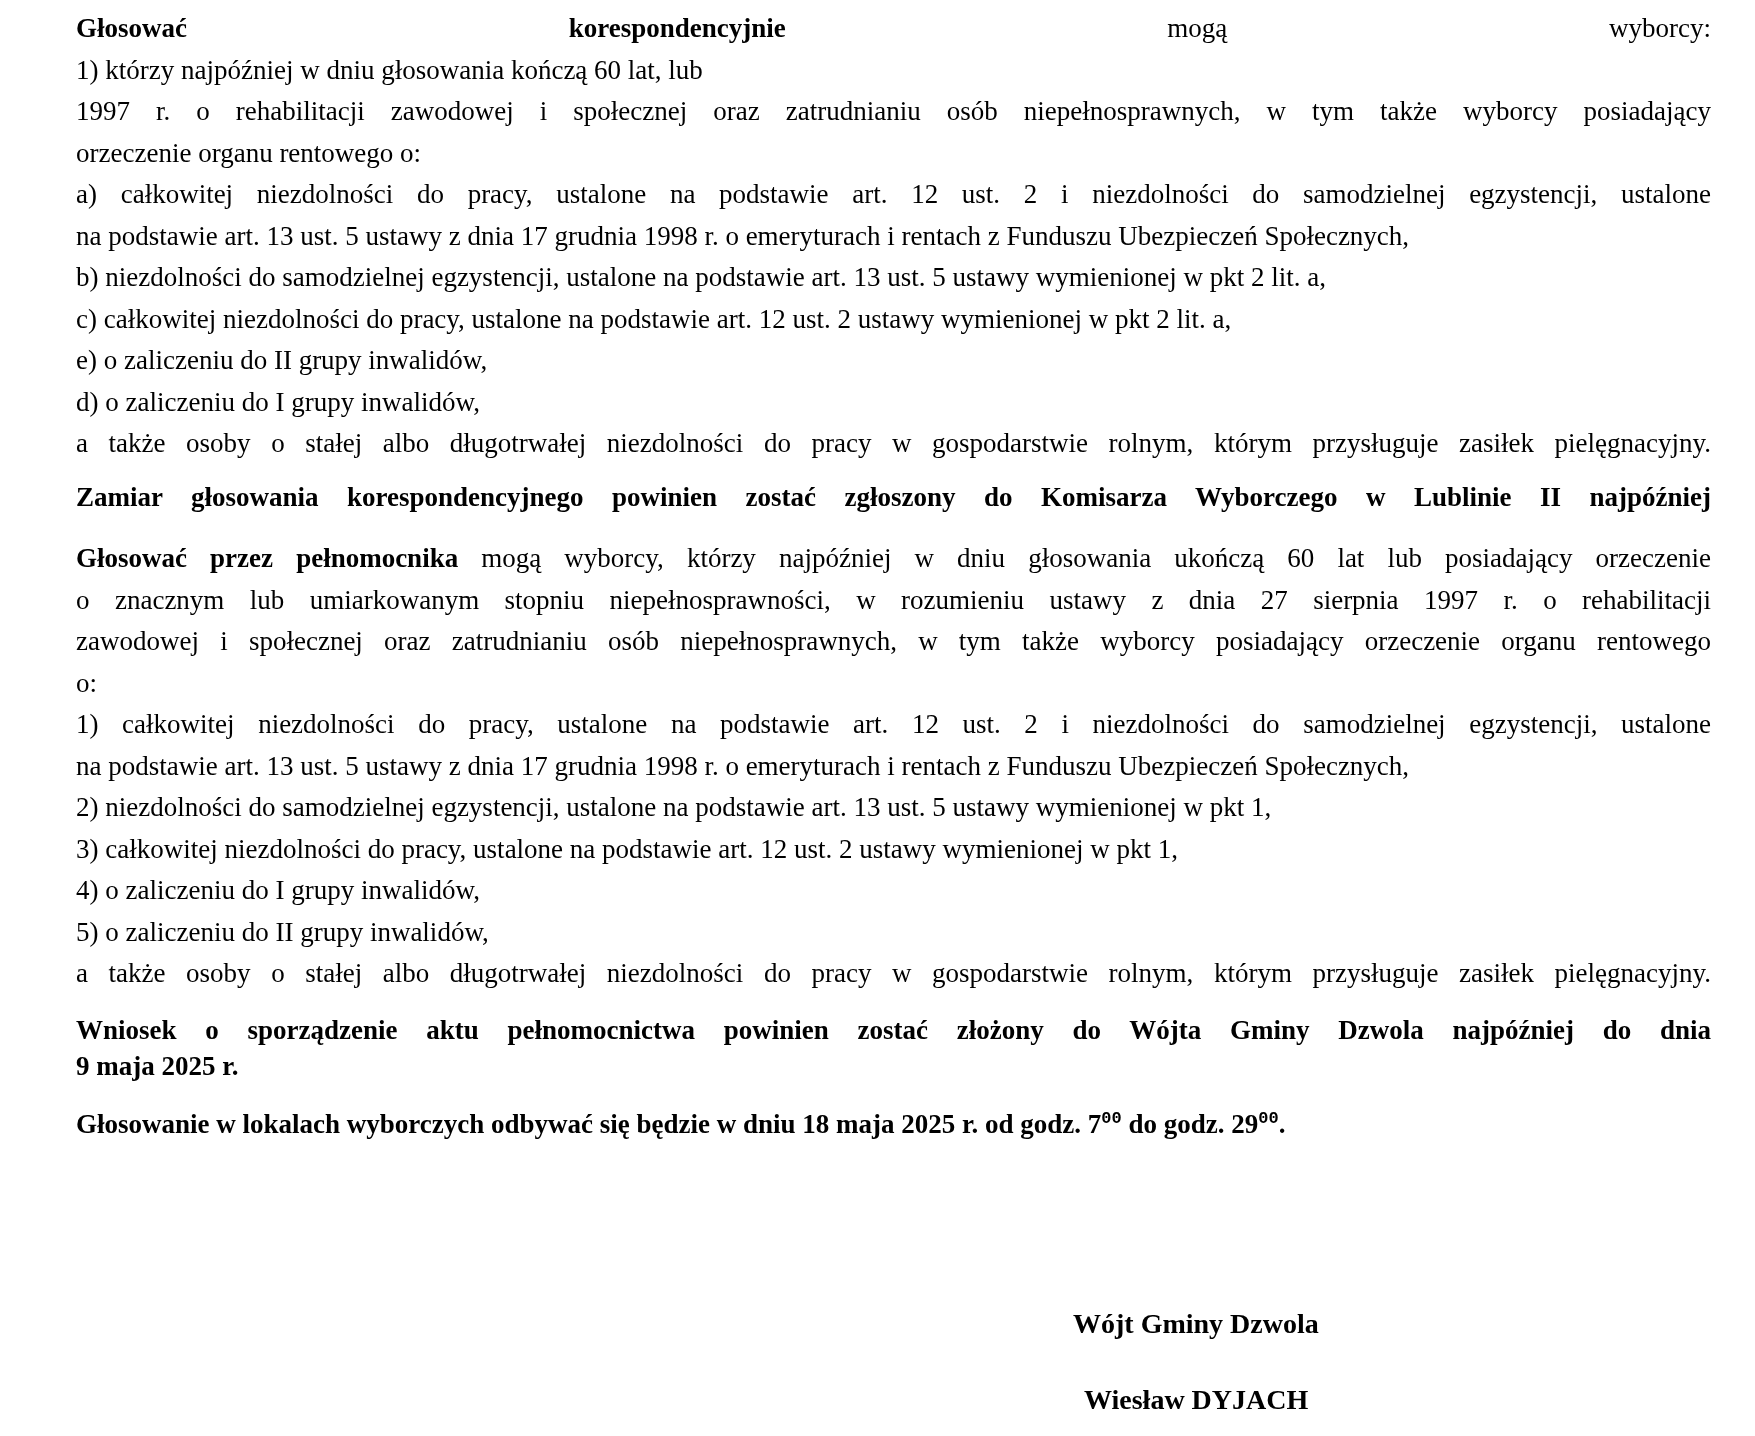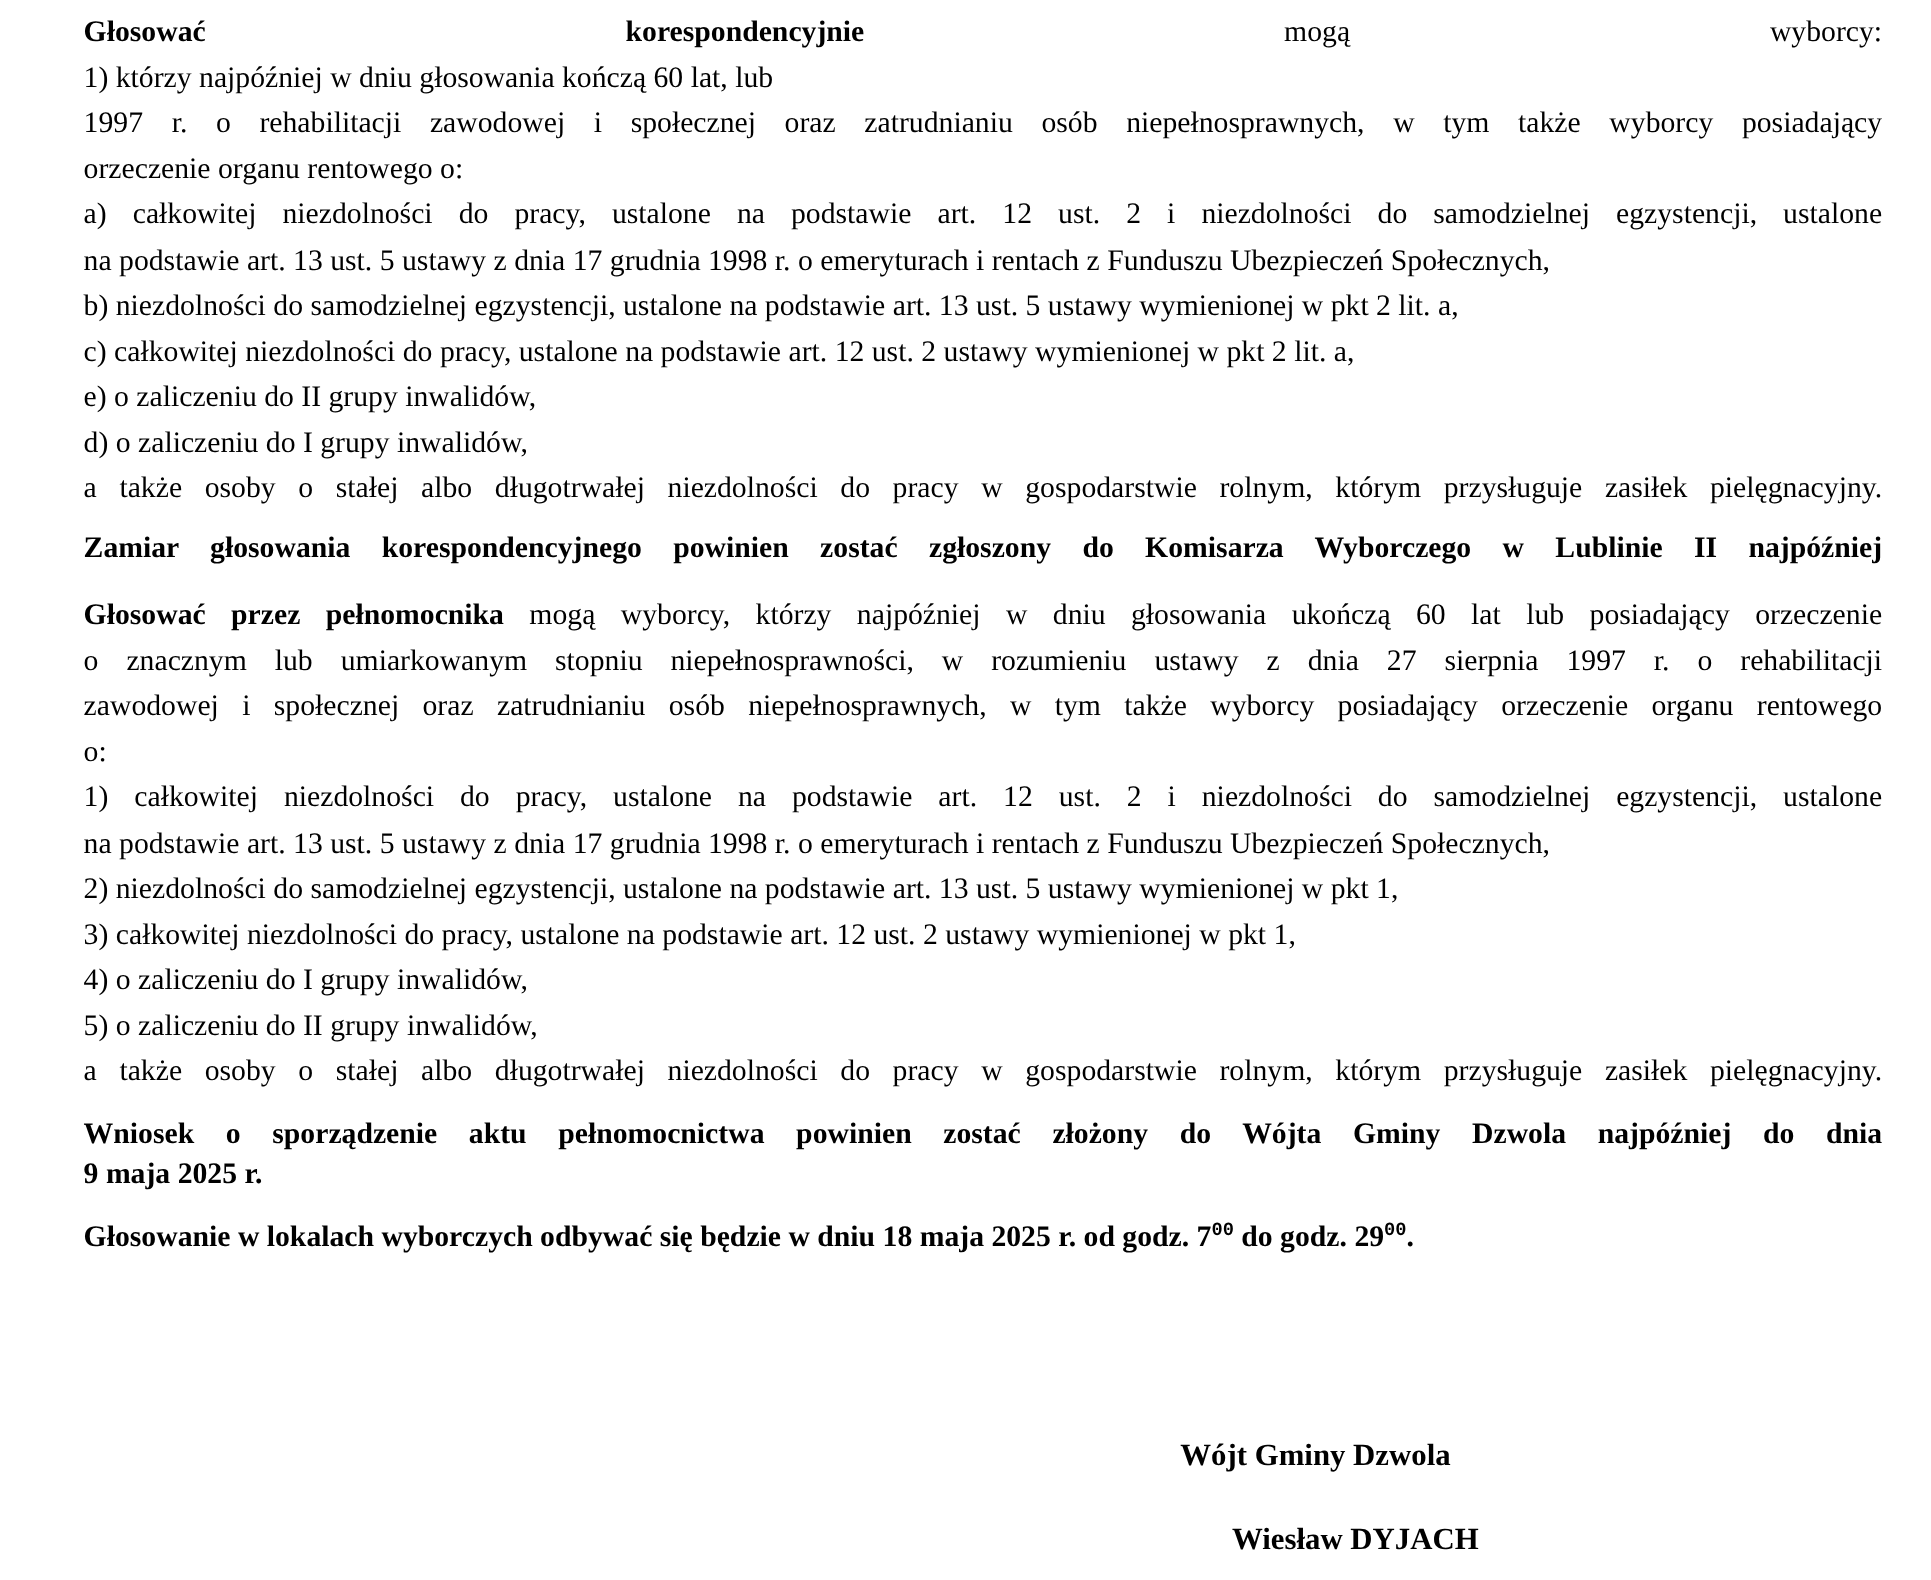--- a/index.html
+++ b/index.html
@@ -59,13 +59,13 @@
 
   <div class="gap3"></div>
   <div class="line just b" style="height:36px;line-height:36px;">Wniosek o sporządzenie aktu pełnomocnictwa powinien zostać złożony do Wójta Gminy Dzwola najpóźniej do dnia</div>
   <div class="line b" style="height:36px;line-height:36px;">9 maja 2025 r.</div>
 
   <div class="gap4"></div>
   <div class="line b"><span>Głosowanie w lokalach wyborczych odbywać się będzie w dniu 18 maja 2025 r. od godz. </span><span>7</span><sup>00</sup><span> do godz. </span><span>29</span><sup>00</sup><span>.</span></div>
 </div>
 
 <div class="sig" style="left:1073px; top:1308px;">Wójt Gminy Dzwola</div>
-<div class="sig" style="left:1084px; top:1384px;margin-left:36px;">Wiesław DYJACH</div>
+<div class="sig" style="left:1084px; top:1384px;">Wiesław DYJACH</div>
 
 </body></html>

